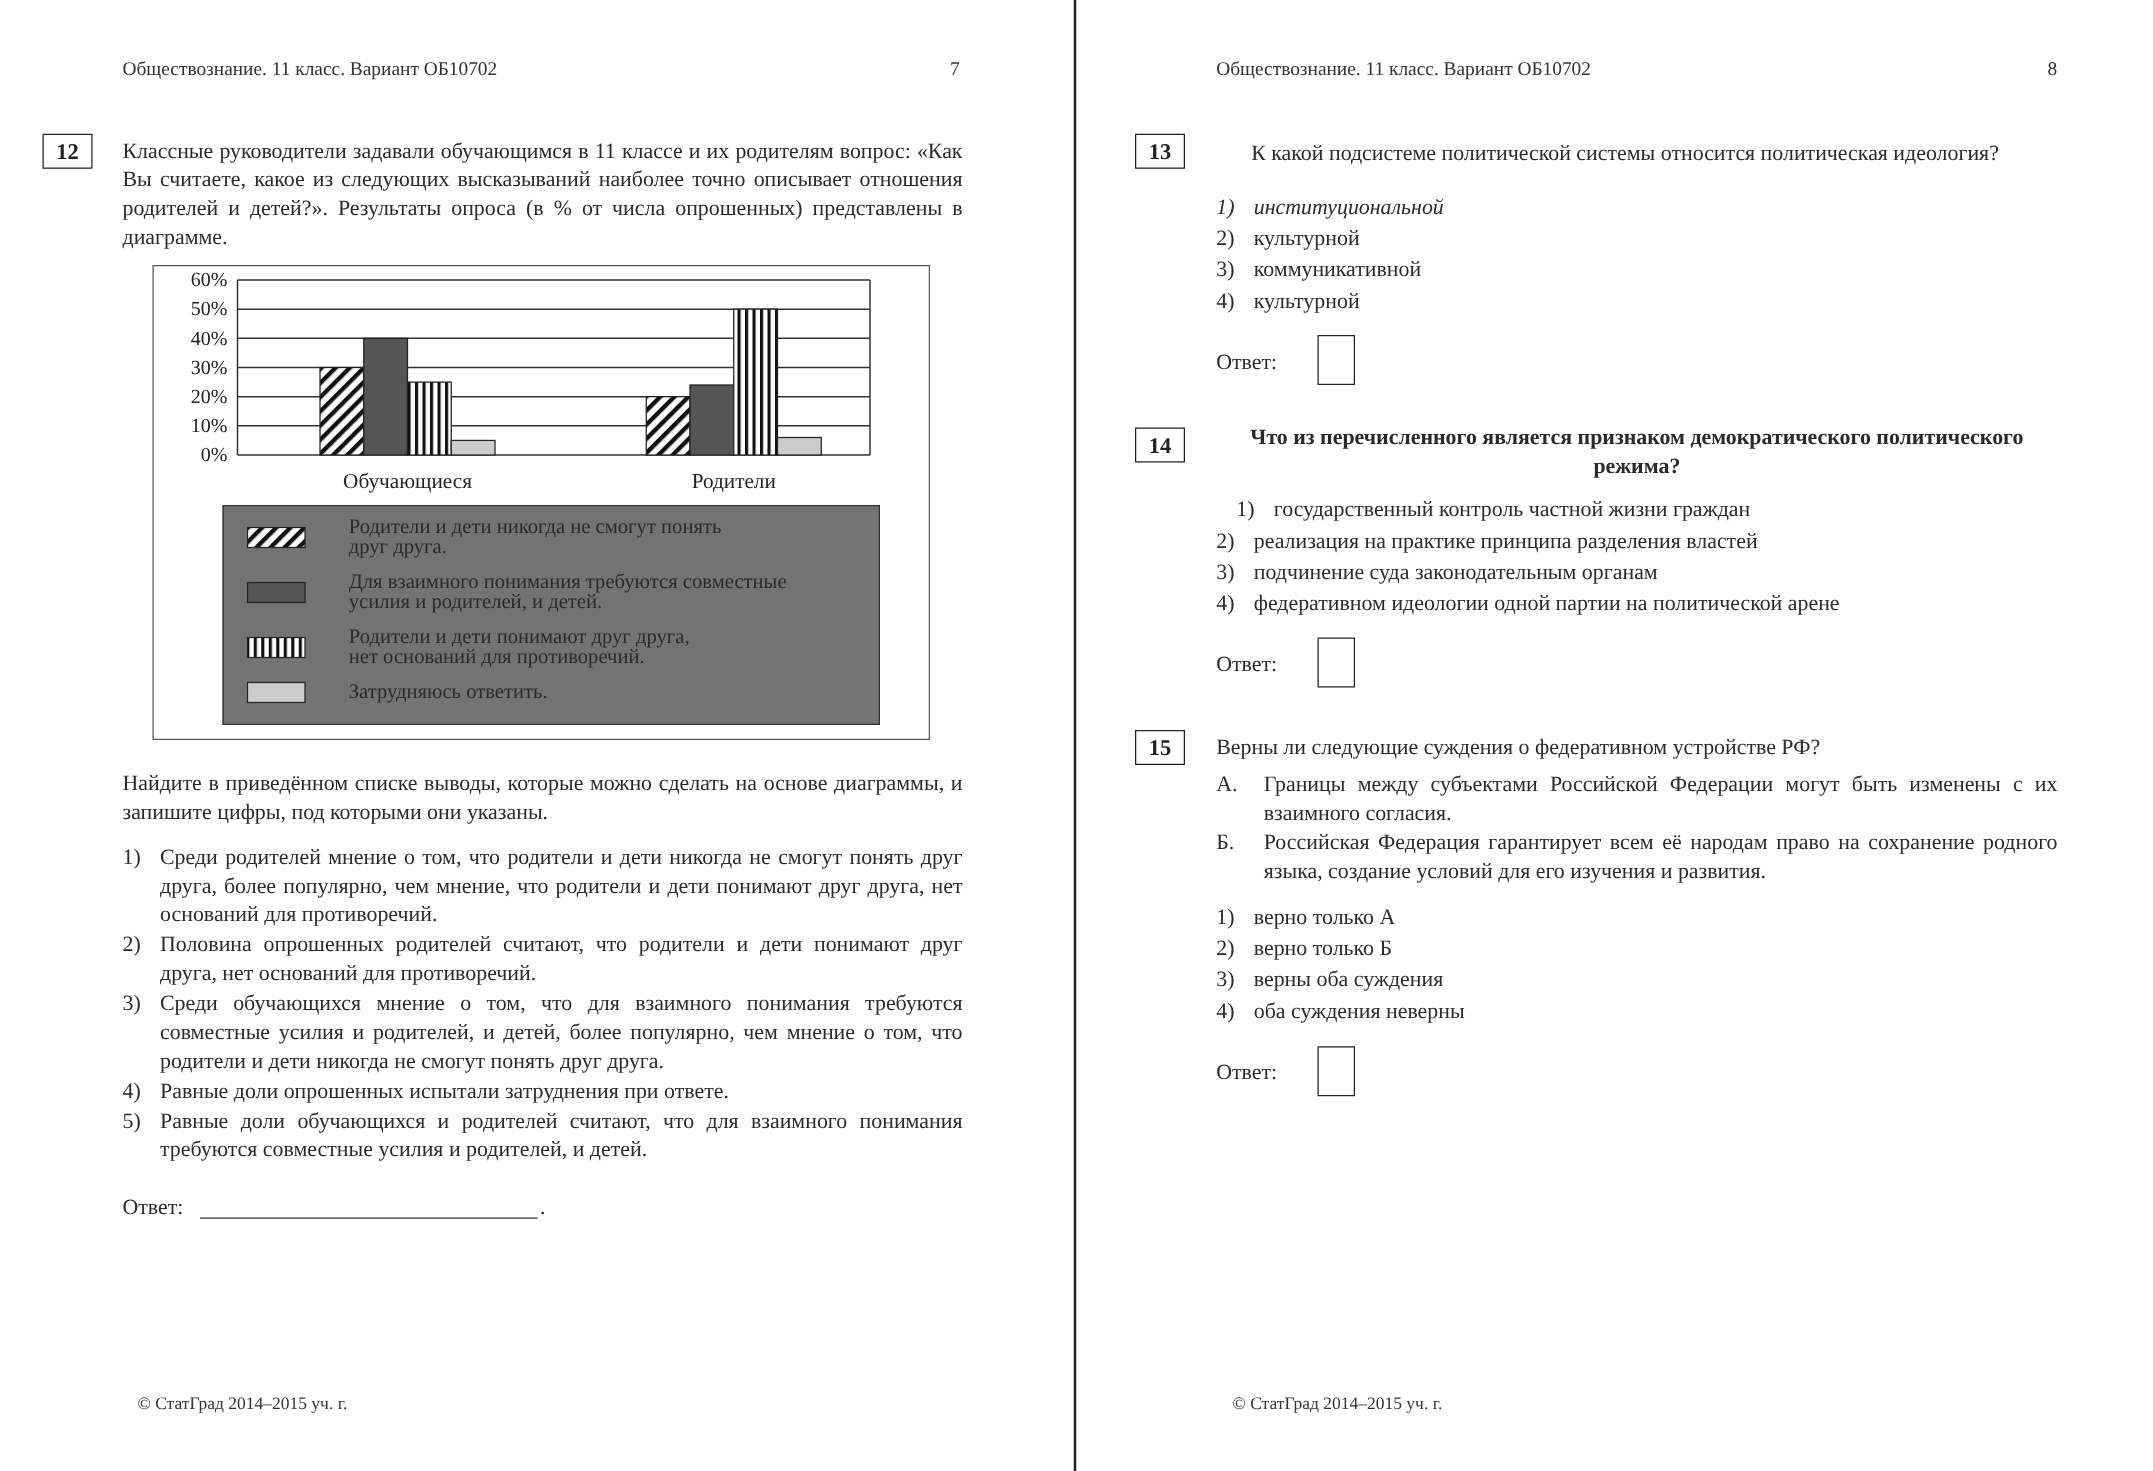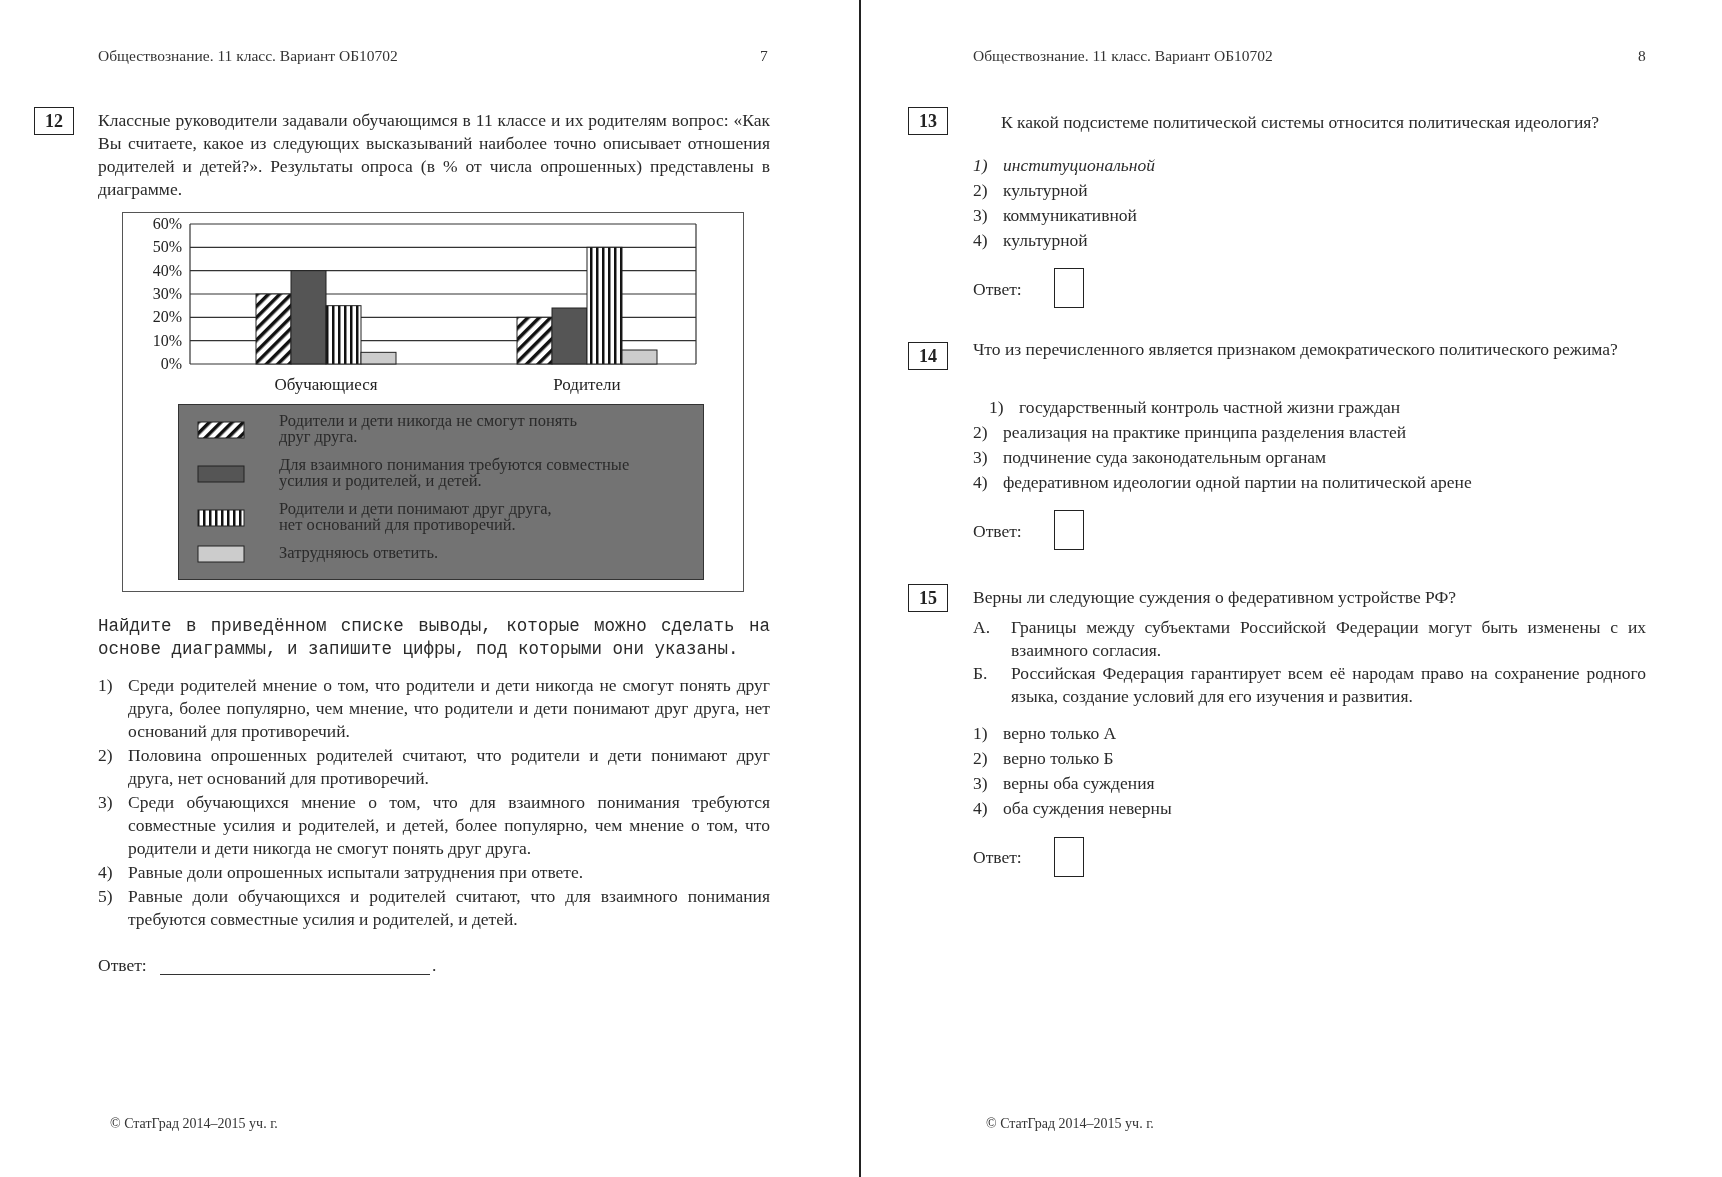--- a/index.html
+++ b/index.html
@@ -155,21 +155,21 @@
             </pattern>
           </defs>
           <rect x="1" y="1" width="46" height="16" fill="#cccccc" stroke="#222" stroke-width="1"></rect>
         </svg>
         <div class="leg-text">
           <div>Затрудняюсь ответить.</div>
         </div>
       </div>
     </div>
 
-  <div class="txt" style="left:98px;top:615px;width:672px;font-family:Liberation Mono, monospace;">Найдите в приведённом списке выводы, которые можно сделать на основе диаграммы, и запишите цифры, под которыми они указаны.</div>
+  <div class="txt" style="left:98px;top:615px;width:672px;">Найдите в приведённом списке выводы, которые можно сделать на основе диаграммы, и запишите цифры, под которыми они указаны.</div>
 
   <div class="numlist" style="left:98px;top:674px;width:672px;">
     <div class="item"><span class="n">1)</span><span>Среди родителей мнение о том, что родители и дети никогда не смогут понять друг друга, более популярно, чем мнение, что родители и дети понимают друг друга, нет оснований для противоречий.</span></div>
     <div class="item"><span class="n">2)</span><span>Половина опрошенных родителей считают, что родители и дети понимают друг друга, нет оснований для противоречий.</span></div>
     <div class="item"><span class="n">3)</span><span>Среди обучающихся мнение о том, что для взаимного понимания требуются совместные усилия и родителей, и детей, более популярно, чем мнение о том, что родители и дети никогда не смогут понять друг друга.</span></div>
     <div class="item"><span class="n">4)</span><span>Равные доли опрошенных испытали затруднения при ответе.</span></div>
     <div class="item"><span class="n">5)</span><span>Равные доли обучающихся и родителей считают, что для взаимного понимания требуются совместные усилия и родителей, и детей.</span></div>
   </div>
 
   <div class="ans-label" style="left:98px;top:955px;">Ответ:</div>
@@ -186,21 +186,21 @@
   <div class="qbox" style="left:47px;top:107px;">13</div>
   <div class="txt" style="left:112px;top:111px;width:673px;margin-left:28px;">К какой подсистеме политической системы относится политическая идеология?</div>
   <div class="opt" style="left:112px;top:154px;font-style:italic;"><span class="n">1)</span><span>институциональной</span></div>
   <div class="opt" style="left:112px;top:179px;"><span class="n">2)</span><span>культурной</span></div>
   <div class="opt" style="left:112px;top:204px;"><span class="n">3)</span><span>коммуникативной</span></div>
   <div class="opt" style="left:112px;top:229px;"><span class="n">4)</span><span>культурной</span></div>
   <div class="ans-label" style="left:112px;top:279px;">Ответ:</div>
   <div class="ans-box" style="left:193px;top:268px;"></div>
 
   <div class="qbox" style="left:47px;top:342px;">14</div>
-  <div class="txt" style="left:112px;top:338px;width:673px;text-align:left;">Что из перечисленного является признаком демократического политического режима?</div>
+  <div class="txt" style="left:112px;top:338px;width:673px;text-align:center;font-weight:bold;">Что из перечисленного является признаком демократического политического режима?</div>
   <div class="opt" style="left:112px;top:396px;margin-left:16px;"><span class="n">1)</span><span>государственный контроль частной жизни граждан</span></div>
   <div class="opt" style="left:112px;top:421px;"><span class="n">2)</span><span>реализация на практике принципа разделения властей</span></div>
   <div class="opt" style="left:112px;top:446px;"><span class="n">3)</span><span>подчинение суда законодательным органам</span></div>
   <div class="opt" style="left:112px;top:471px;"><span class="n">4)</span><span>федеративном идеологии одной партии на политической арене</span></div>
   <div class="ans-label" style="left:112px;top:521px;">Ответ:</div>
   <div class="ans-box" style="left:193px;top:510px;"></div>
 
   <div class="qbox" style="left:47px;top:584px;">15</div>
   <div class="txt" style="left:112px;top:586px;width:673px;">Верны ли следующие суждения о федеративном устройстве РФ?</div>
   <div class="ab-item" style="left:112px;top:616px;width:673px;height:46px;">

